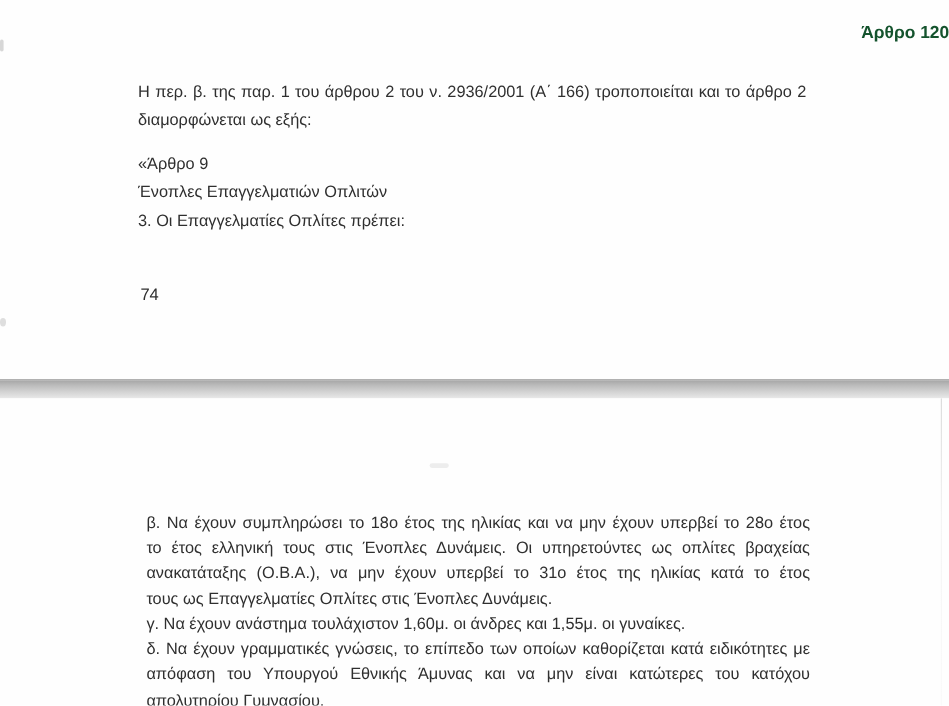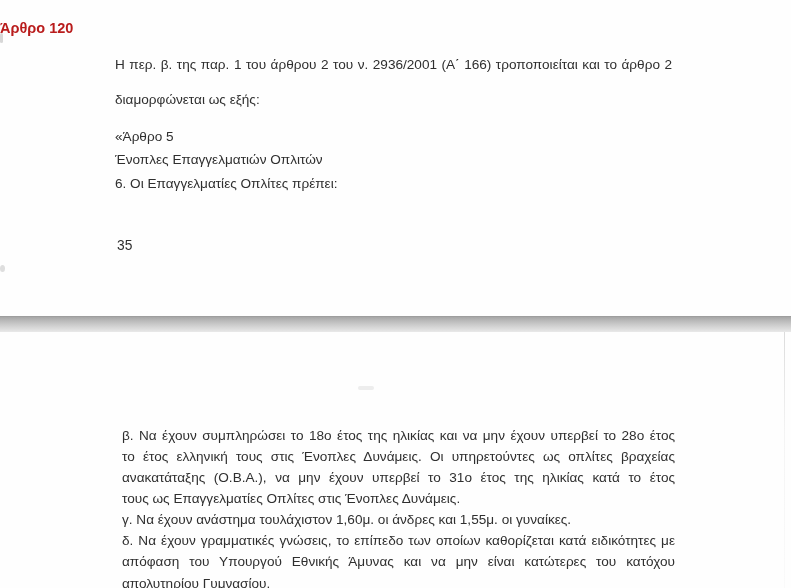--- a/index.html
+++ b/index.html
@@ -30,25 +30,25 @@
     width: 791px;
     height: 16px;
     background: linear-gradient(to bottom, #a6a6a6 0%, #bcbcbc 28%, #d2d2d2 62%, #e9e9e9 100%);
     border-top: 1px solid #9e9e9e;
     box-sizing: border-box;
   }
   .heading {
     position: absolute;
     left: 0;
     width: 791px;
-    text-align: left;
+    text-align: right;
     font-weight: bold;
     font-size: 14.5px;
     line-height: 17px;
-    color: #b91c1c;
+    color: #14532d;
     white-space: nowrap;
   }
   .h-article { top: 20px; }
   .h-title   { top: 45px; }
   .line {
     position: absolute;
     font-size: 13.6px;
     line-height: 17px;
     white-space: nowrap;
   }
@@ -90,28 +90,28 @@
     left: 784px; top: 332px; width: 1px; height: 256px;
     background: linear-gradient(to bottom, #dcdcdc, #f4f4f4 40%, #fafafa);
   }
 </style>
 </head>
 <body>
 
 <div class="page page-1">
   <div class="heading h-article">Άρθρο 120</div>
 
-  <div class="line p1-line just" style="top:56px">Η περ. β. της παρ. 1 του άρθρου 2 του ν. 2936/2001 (Α΄ 166) τροποποιείται και το άρθρο 2</div>
+  <div class="line p1-line just" style="top:68px">Η περ. β. της παρ. 1 του άρθρου 2 του ν. 2936/2001 (Α΄ 166) τροποποιείται και το άρθρο 2</div>
   <div class="line p1-line" style="top:91px">διαμορφώνεται ως εξής:</div>
 
-  <div class="line p1-line" style="top:128px">«Άρθρο 5</div>
+  <div class="line p1-line" style="top:128px">«Άρθρο 9</div>
   <div class="line p1-line" style="top:151px">Ένοπλες Επαγγελματιών Οπλιτών</div>
-  <div class="line p1-line" style="top:175px">6. Οι Επαγγελματίες Οπλίτες πρέπει:</div>
+  <div class="line p1-line" style="top:175px">3. Οι Επαγγελματίες Οπλίτες πρέπει:</div>
 
-  <div class="page-num">35</div>
+  <div class="page-num">74</div>
 </div>
 
 <div class="separator"></div>
 
 <div class="page page-2">
   <div class="line p2-line just" style="top:95px">β. Να έχουν συμπληρώσει το 18ο έτος της ηλικίας και να μην έχουν υπερβεί το 28ο έτος κατά</div>
   <div class="line p2-line just" style="top:116px">το έτος ελληνική τους στις Ένοπλες Δυνάμεις. Οι υπηρετούντες ως οπλίτες βραχείας</div>
   <div class="line p2-line just" style="top:137px">ανακατάταξης (Ο.Β.Α.), να μην έχουν υπερβεί το 31ο έτος της ηλικίας κατά το έτος κατάταξής</div>
   <div class="line p2-line" style="top:158px">τους ως Επαγγελματίες Οπλίτες στις Ένοπλες Δυνάμεις.</div>
   <div class="line p2-line" style="top:179px">γ. Να έχουν ανάστημα τουλάχιστον 1,60μ. οι άνδρες και 1,55μ. οι γυναίκες.</div>

